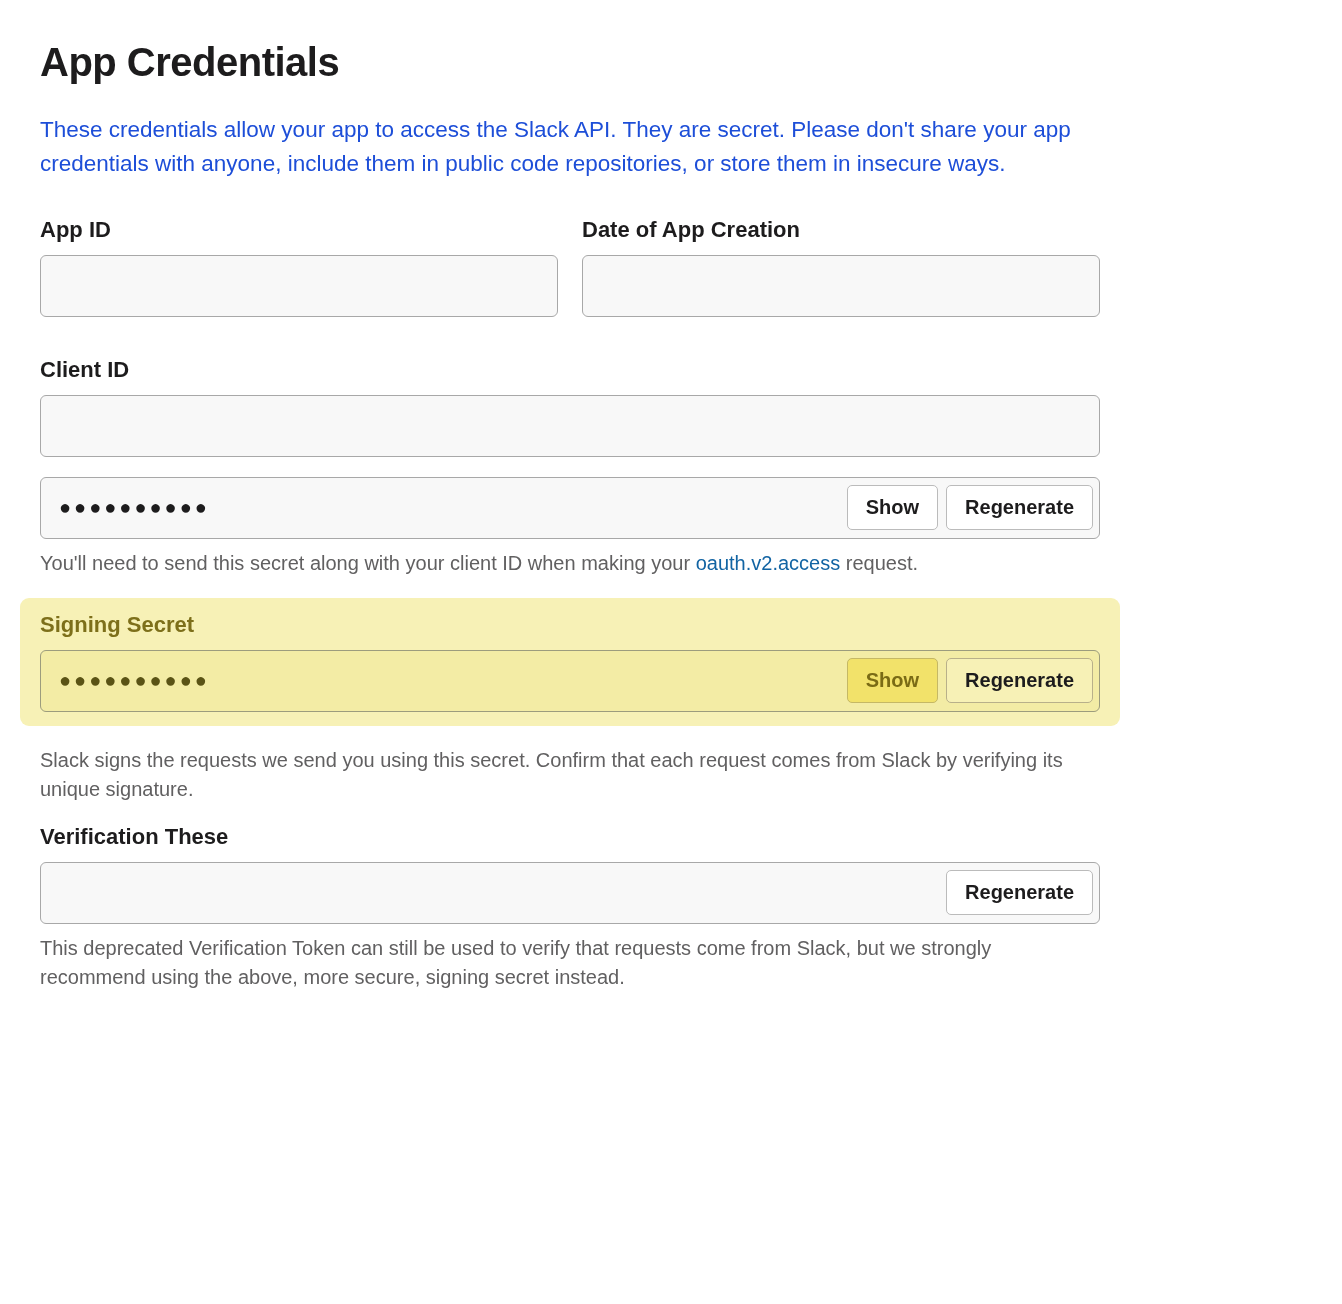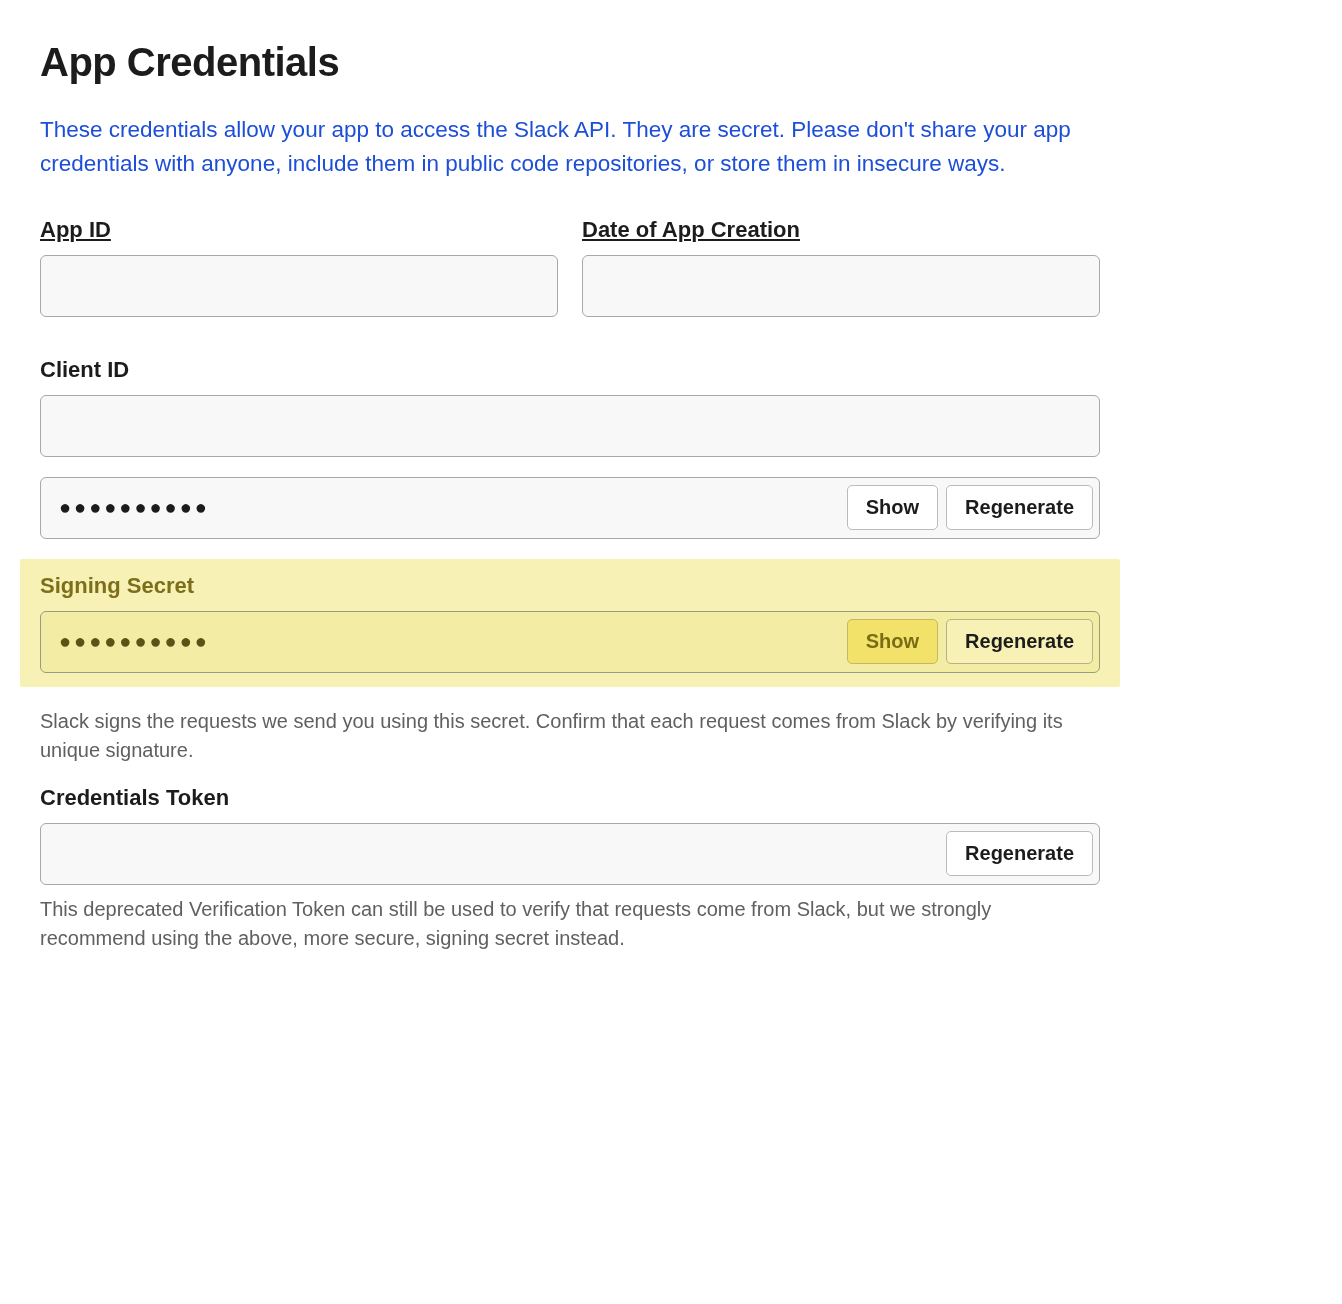--- a/index.html
+++ b/index.html
@@ -28,21 +28,20 @@
       color: #1d4ed8;
       margin-bottom: 36px;
     }
     .row {
       display: flex;
       gap: 24px;
       margin-bottom: 20px;
     }
     .col {
       flex: 1;
-      text-decoration: underline;
     }
     .field-group {
       margin-bottom: 20px;
     }
     .field-label {
       font-size: 22px;
       font-weight: 700;
       margin-bottom: 12px;
       display: block;
     }
@@ -97,21 +96,21 @@
     }
     .link {
       color: #1264a3;
       text-decoration: none;
     }
     .highlighted {
       background: #f7f1b6;
       margin-left: -20px;
       margin-right: -20px;
       padding: 14px 20px 14px 20px;
-      border-radius: 2px;
+      border-radius: 9px;
     }
     .highlighted .field-label {
       color: #7d6f1a;
     }
     .highlighted .field-input-wrapper {
       background: #f3eca5;
       border-color: #9c9c7d;
     }
     .highlighted .btn-show {
       background: #f2e26a;
@@ -156,36 +155,39 @@
   </div>
 
   <div class="field-group">
     <div class="field-input-wrapper">
       <span class="dots">●●●●●●●●●●</span>
       <div class="btn-group">
         <button class="btn">Show</button>
         <button class="btn">Regenerate</button>
       </div>
     </div>
+    <p class="help-text">
+      <span>You'll need to send this secret along with your client ID when making your </span><a class="link">oauth.v2.access</a><span> request.</span>
+    </p>
   </div>
 
   <div class="field-group highlighted">
     <label class="field-label">Signing Secret</label>
     <div class="field-input-wrapper">
       <span class="dots">●●●●●●●●●●</span>
       <div class="btn-group">
         <button class="btn btn-show">Show</button>
         <button class="btn btn-regen">Regenerate</button>
       </div>
     </div>
   </div>
   <p class="help-text" style="margin-top:10px; margin-bottom:20px;">Slack signs the requests we send you using this secret. Confirm that each request comes from Slack by verifying its unique signature.</p>
 
   <div class="field-group">
-    <label class="field-label">Credentials Token</label>
+    <label class="field-label">Verification These</label>
     <div class="field-input-wrapper">
       <input class="field-input" type="text" readonly="" value="" style="">
       <div class="btn-group">
         <button class="btn">Regenerate</button>
       </div>
     </div>
     <p class="help-text">This deprecated Verification Token can still be used to verify that requests come from Slack, but we strongly recommend using the above, more secure, signing secret instead.</p>
   </div>
 </div>
 

